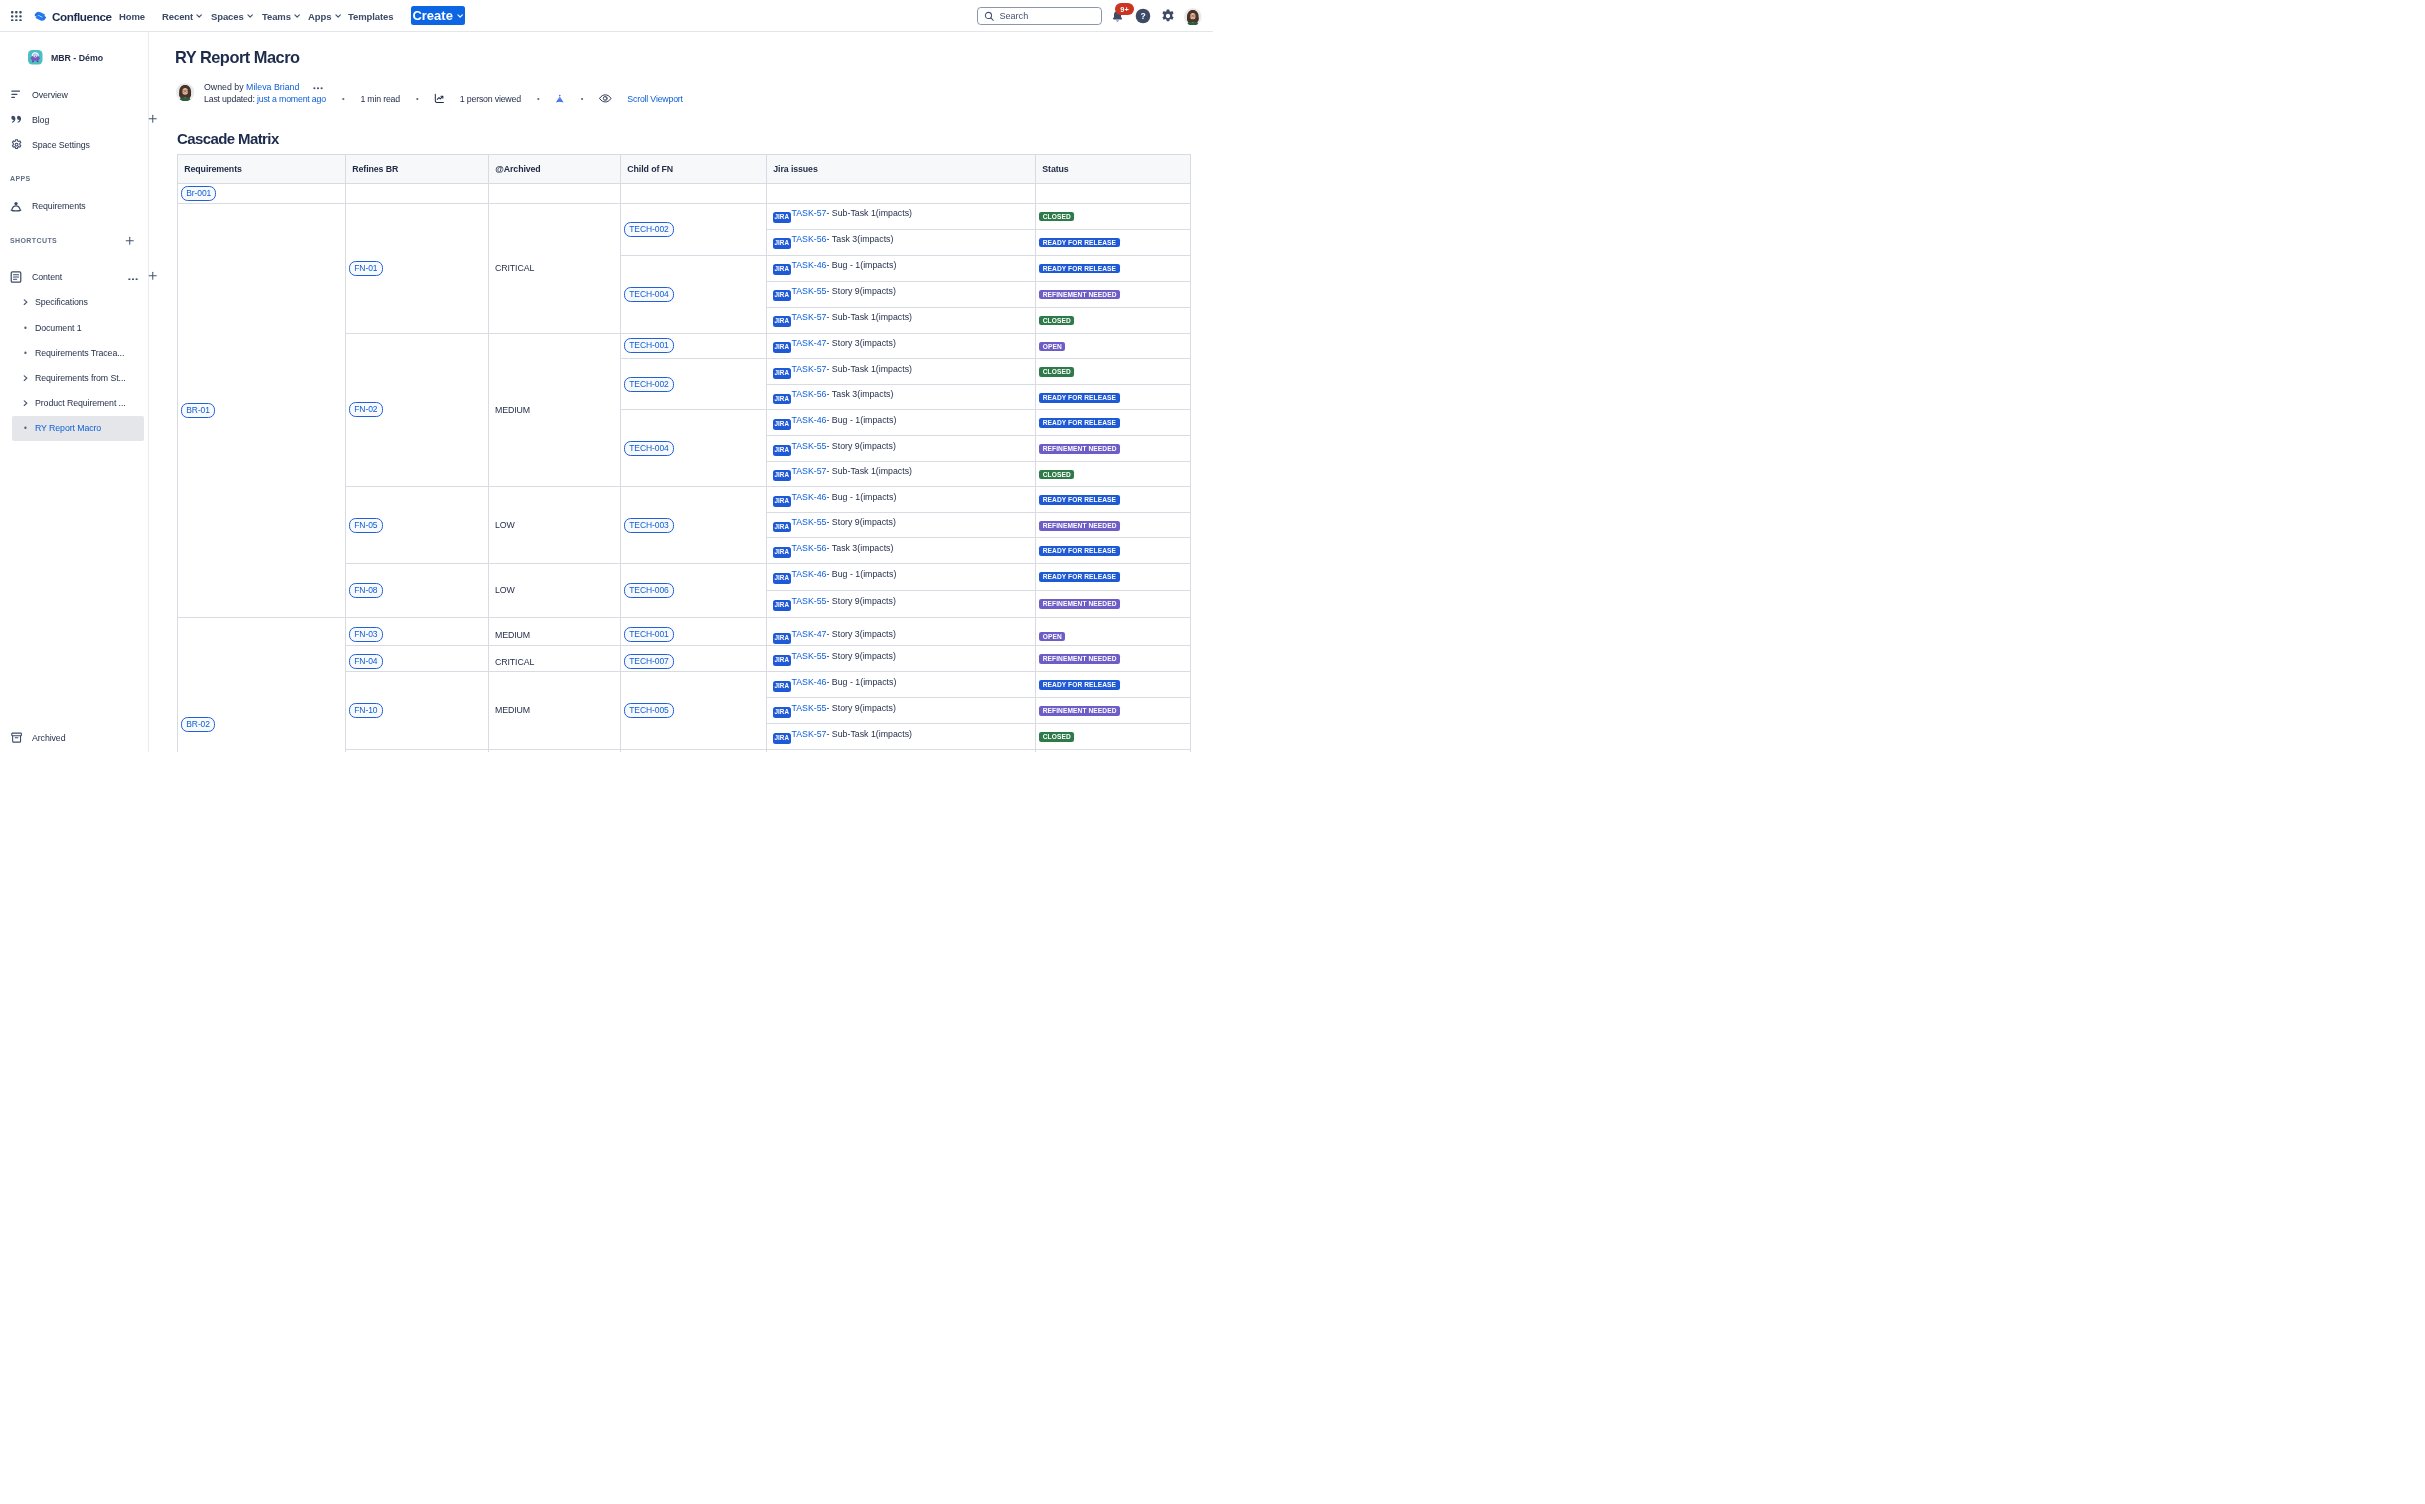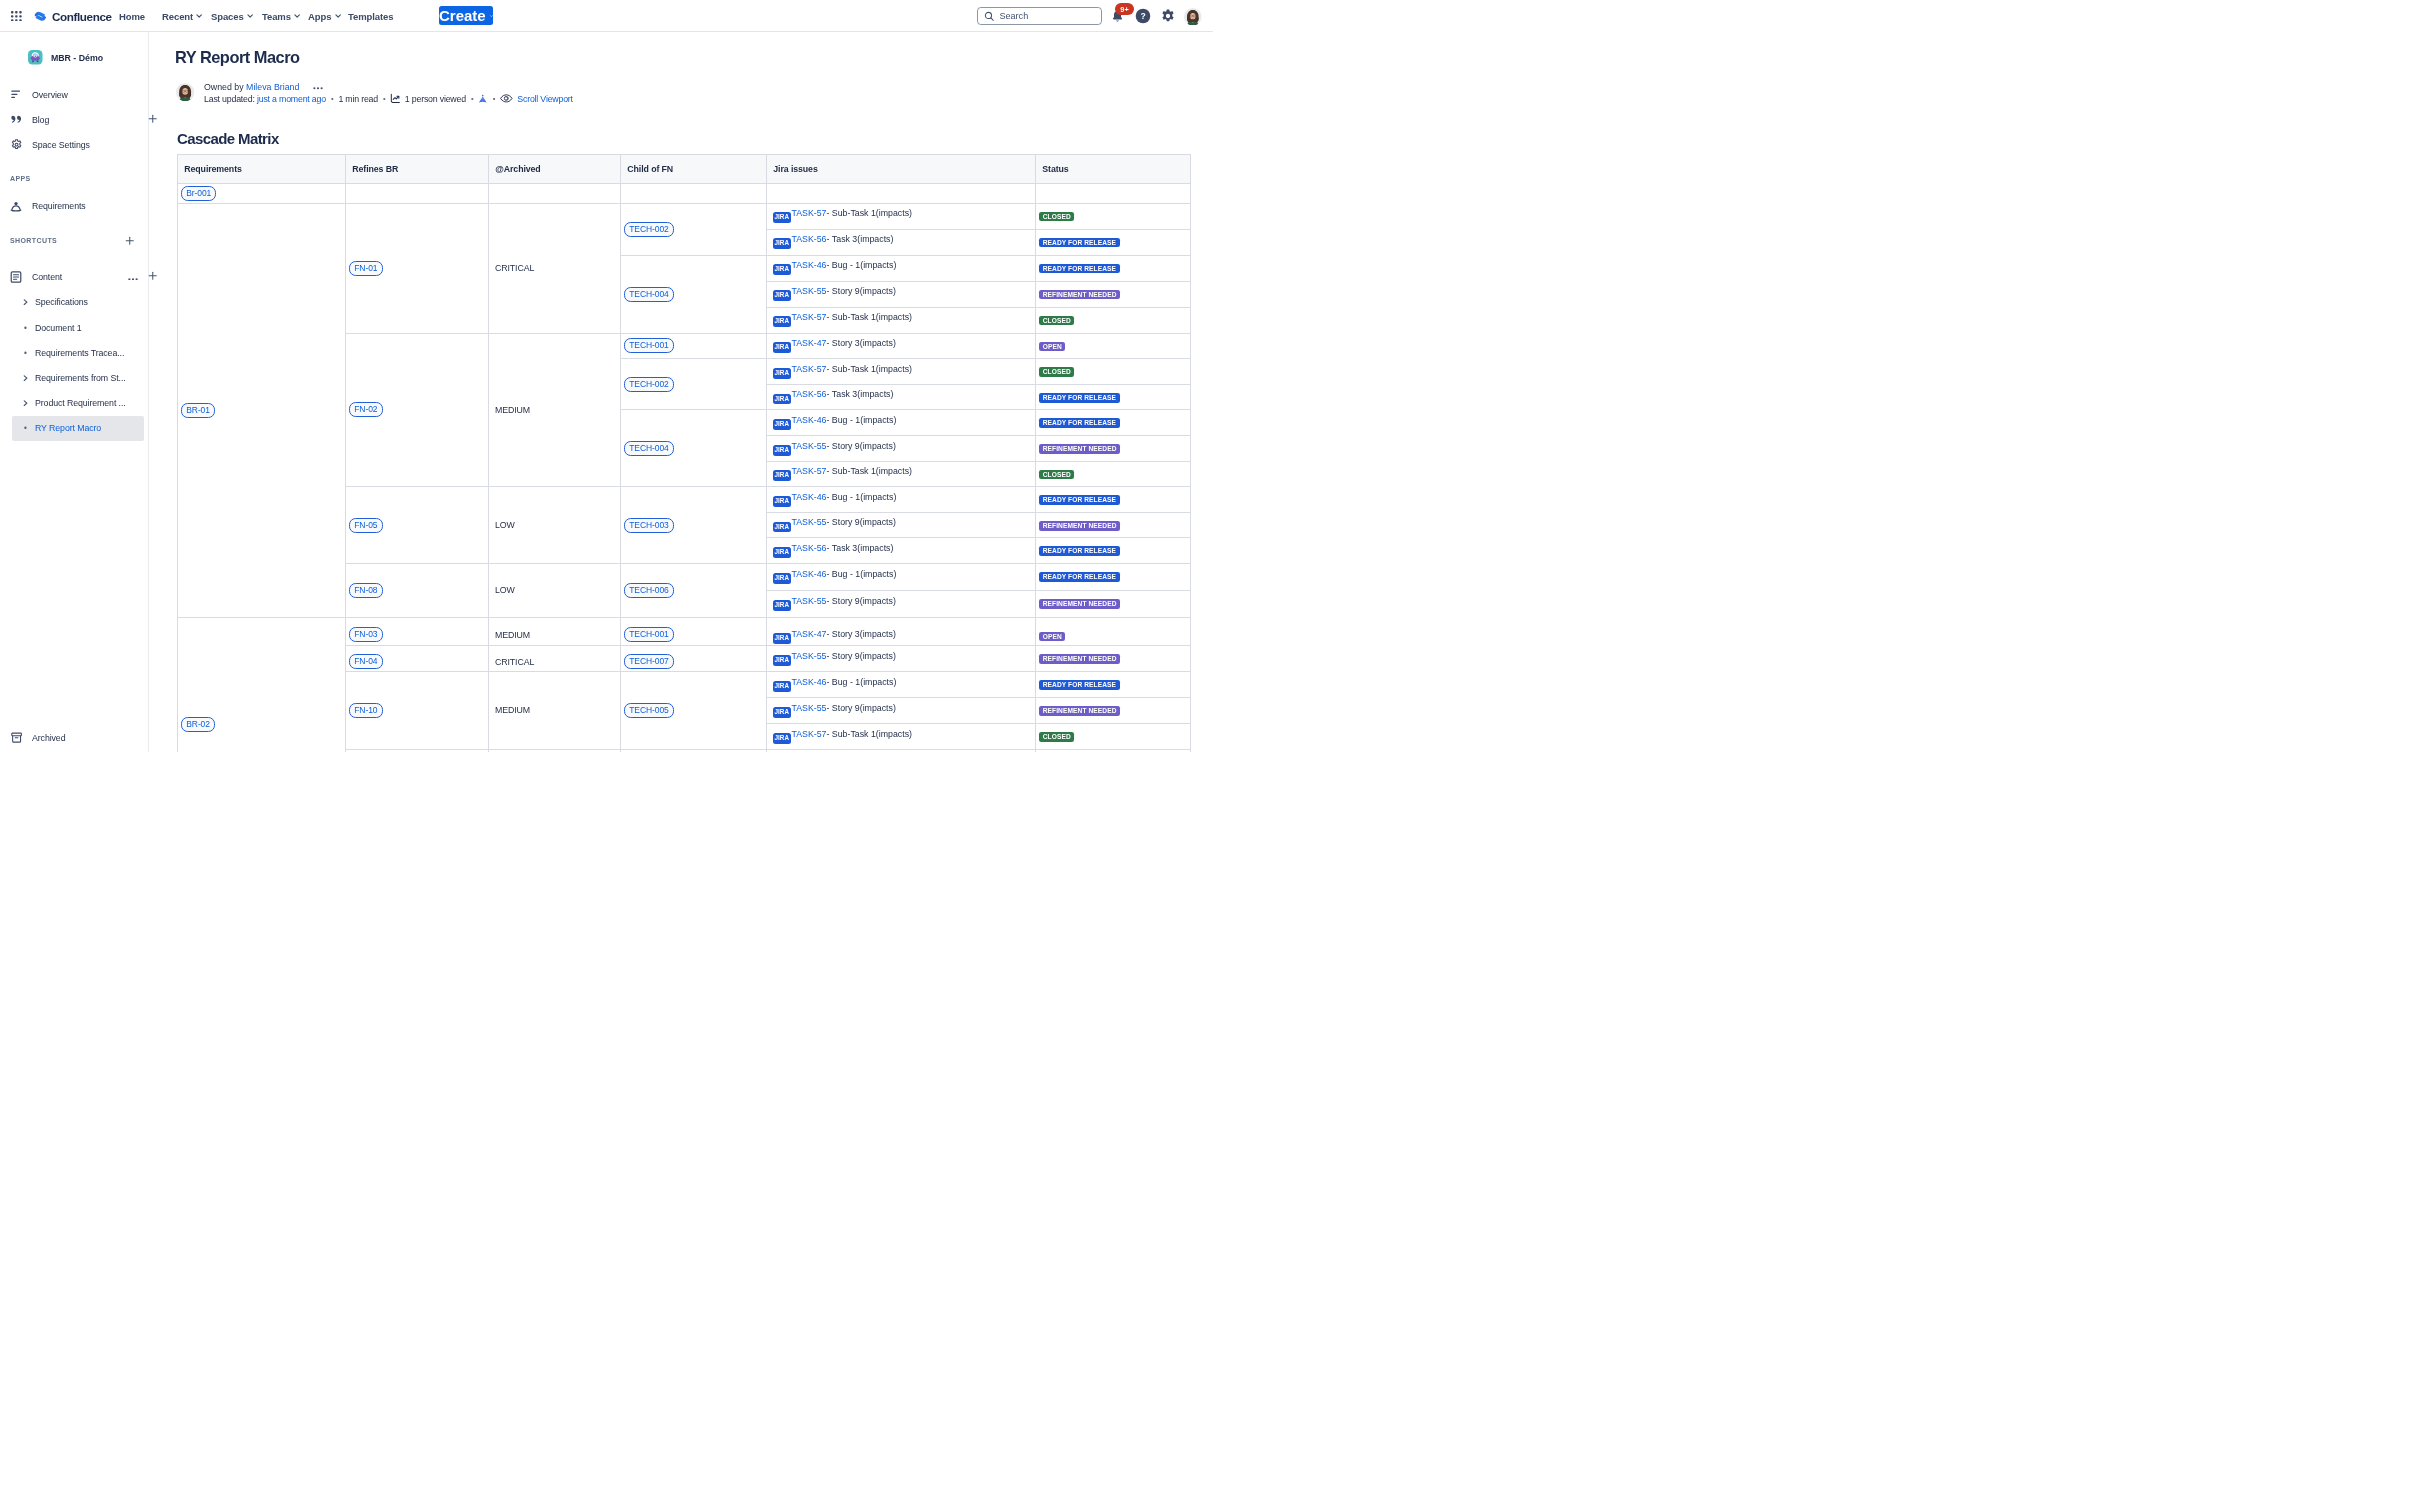--- a/index.html
+++ b/index.html
@@ -1,41 +1,41 @@
 <!DOCTYPE html>
 <html style="font-size:10px"><head><meta charset="utf-8"><style>
 * { margin:0; padding:0; box-sizing:border-box; }
 html,body { width:1213px; height:752px; overflow:hidden; font-family:"Liberation Sans",sans-serif; background:#fff; }
 #page { position:relative; width:1213px; height:752px; }
 .abs { position:absolute; }
 
 .topnav { position:absolute; left:0; top:0; width:1213px; height:32px; background:#fff; border-bottom:0.6px solid #E4E5E9; z-index:5; }
 .nav-item { position:absolute; top:0; height:32px; display:flex; align-items:center; gap:3.2px; font-size:9.5px; font-weight:bold; color:#3B4A66; letter-spacing:-0.1px; }
 .logo-text { font-size:11.7px; font-weight:bold; color:#1D2B4C; letter-spacing:-0.4px; }
-.create-btn { position:absolute; left:411px; top:6.3px; width:54px; height:19px; background:#0C66E4; color:#fff; font-size:15px; font-weight:bold; border-radius:2.5px; display:flex; align-items:center; justify-content:center; gap:4.4px;margin-left:28px; }
+.create-btn { position:absolute; left:411px; top:6.3px; width:54px; height:19px; background:#0C66E4; color:#fff; font-size:13px; font-weight:bold; border-radius:2.5px; display:flex; align-items:center; justify-content:center; gap:4.4px; }
 .search { position:absolute; left:977px; top:7px; width:125px; height:18.3px; border:1.3px solid #8B97A8; border-radius:3.8px; display:flex; align-items:center; padding-left:5.7px; gap:5px; color:#44546F; font-size:9.1px; }
 .badge { position:absolute; left:1115px; top:3.2px; min-width:19px; height:12px; background:#CA3521; border-radius:6.3px; color:#fff; font-size:7.3px; font-weight:bold; display:flex; align-items:center; justify-content:center; z-index:6; padding:0 2.5px; }
 
 .sidebar { position:absolute; left:0; top:32px; width:149px; height:721px; background:#fff; border-right:1.9px solid #EBECEF; }
 .sp-head { position:absolute; left:8.2px; top:18.3px; display:flex; align-items:center; gap:8.2px;margin-left:20px; }
 .sp-name { font-size:8.8px; font-weight:bold; color:#1E2A45; }
 .sb-item { position:absolute; left:0; width:171px; height:25px; display:flex; align-items:center; }
 .sb-ic { position:absolute; left:8.8px; width:15px; display:flex; justify-content:center; }
 .sb-txt { position:absolute; left:32px; font-size:8.8px; color:#1E2A45; letter-spacing:-0.1px; }
 .sb-lbl { position:absolute; left:10px; font-size:7px; font-weight:bold; color:#626F86; letter-spacing:0.4px; }
 .sb-right { position:absolute; right:14px; }
 .sb-right2 { position:absolute; right:33px; }
 .tree-mark { position:absolute; left:21px; width:8.8px; text-align:center; }
 .tree-txt { position:absolute; left:35px; font-size:8.8px; color:#1E2A45; letter-spacing:-0.1px; }
 .bullet { color:#52607A; font-size:8.2px; }
 .sel { position:absolute; left:12px; top:384px; width:132px; height:24.6px; background:#E4E6EA; border-radius:1.9px; }
 h1.title { position:absolute; left:175px; top:48px; font-size:16.4px; font-weight:bold; color:#1D2B4C; letter-spacing:-0.5px; }
 .byline-av { position:absolute; left:176px; top:83px; }
 .by1 { position:absolute; left:204px; top:82px; font-size:8.8px; color:#1E2A45; display:flex; align-items:center; gap:5px; height:9.5px; }
-.by2 { position:absolute; left:204px; top:94px; font-size:8.8px; color:#1E2A45; display:flex; align-items:center; gap:5px; height:9.5px; letter-spacing:-0.2px; }
+.by2 { position:absolute; left:204px; top:94px; font-size:8.8px; color:#1E2A45; display:flex; align-items:center; gap:16px; height:9.5px; letter-spacing:-0.2px; }
 .lnk { color:#0E5FD9; text-decoration:none; }
 .dot { color:#5E6C84; font-size:7.6px; }
 h2.cm { position:absolute; left:177px; top:130px; font-size:15px; font-weight:bold; color:#1D2B4C; letter-spacing:-0.6px; }
 
 table.mx { position:absolute; left:177px; top:154px; border-collapse:collapse; table-layout:fixed; width:1012px; }
 .mx th, .mx td { border:0.6px solid #D8DBE1; font-size:8.8px; overflow:hidden; }
 .mx th { background:#F7F8F9; height:29px; text-align:left; vertical-align:middle; padding-left:6.3px; color:#1E2A45; font-size:8.8px; letter-spacing:-0.1px; }
 td.mid { vertical-align:middle; }
 td.pillc { padding-left:3.2px; }
 td.pric { padding-left:6px; letter-spacing:-0.1px; }

